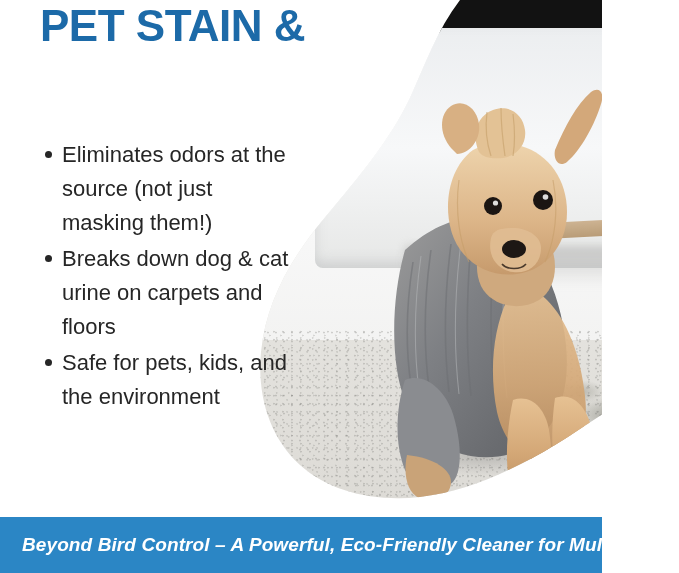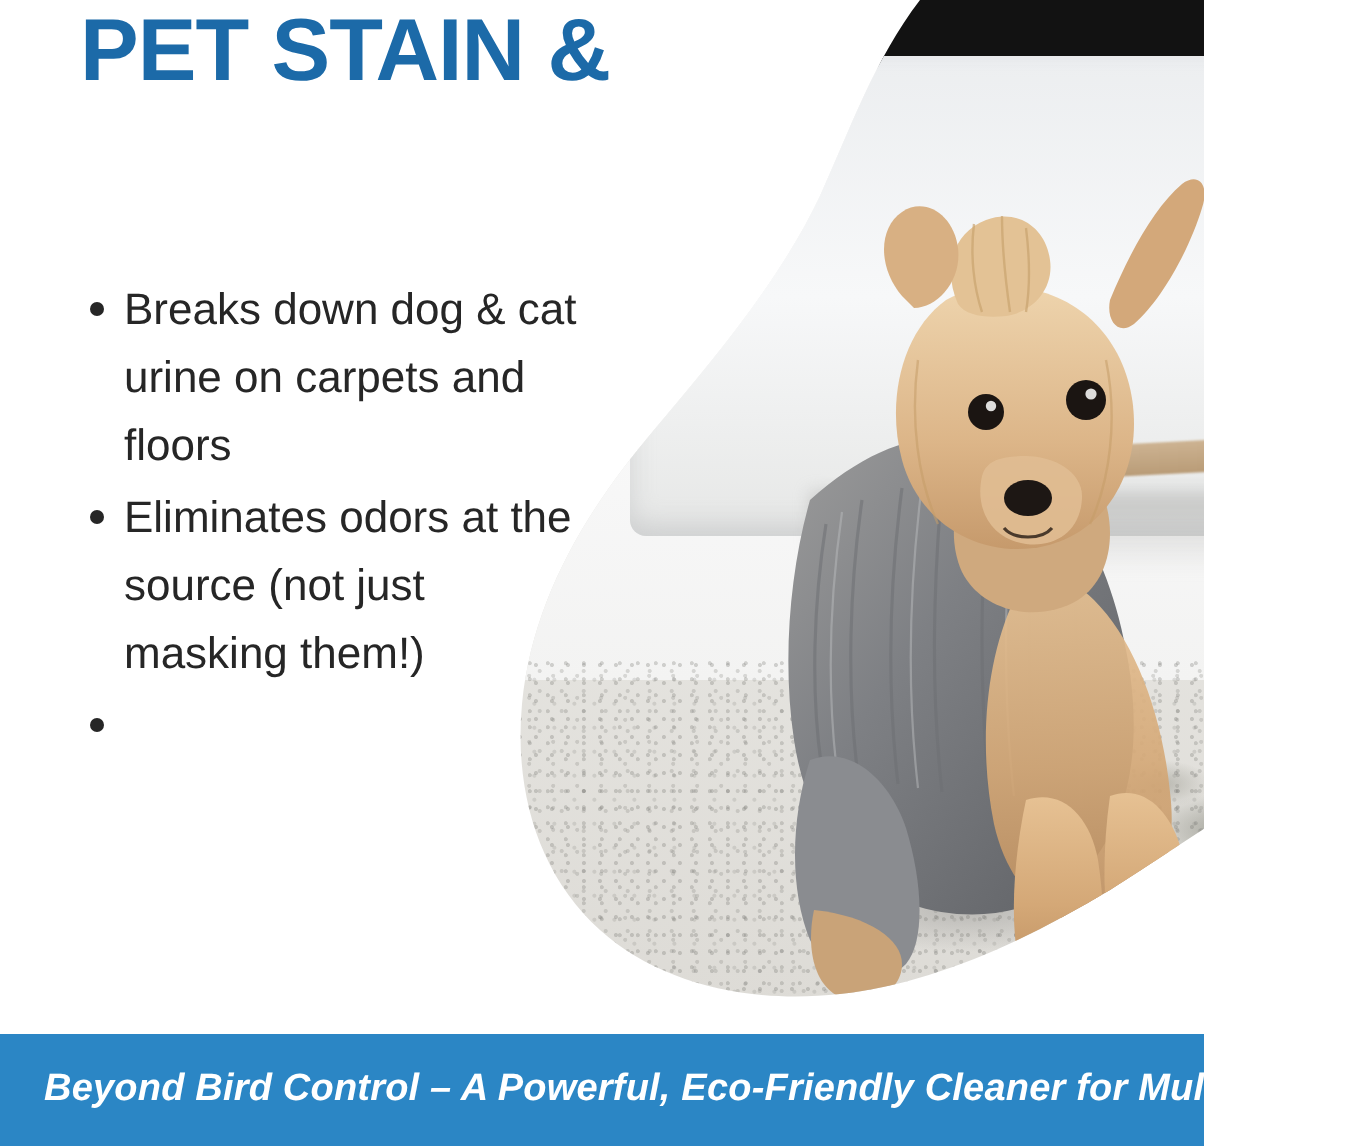--- a/index.html
+++ b/index.html
@@ -280,27 +280,28 @@
     </div>
   </div>
 
   <div class="headline">
     <div class="headline-line">PET STAIN &amp;</div>
   </div>
 
   <ul class="bullets">
     <li class="bullet-item">
       <span class="bullet-dot"></span>
+      <span>Eliminates odors at the source (not just masking them!)</span>
+    </li>
+    <li class="bullet-item">
+      <span class="bullet-dot"></span>
       <span>Breaks down dog &amp; cat urine on carpets and floors</span>
     </li>
     <li class="bullet-item">
       <span class="bullet-dot"></span>
-      <span>Eliminates odors at the source (not just masking them!)</span>
-    </li>
-    <li class="bullet-item">
-      <span class="bullet-dot"></span>
+      <span>Safe for pets, kids, and the environment</span>
     </li>
   </ul>
 
   <div class="banner"></div>
   <div class="banner-text">Beyond Bird Control – A Powerful, Eco-Friendly Cleaner for Multiple Uses!</div>
 
 </div>
 
 </body></html>

